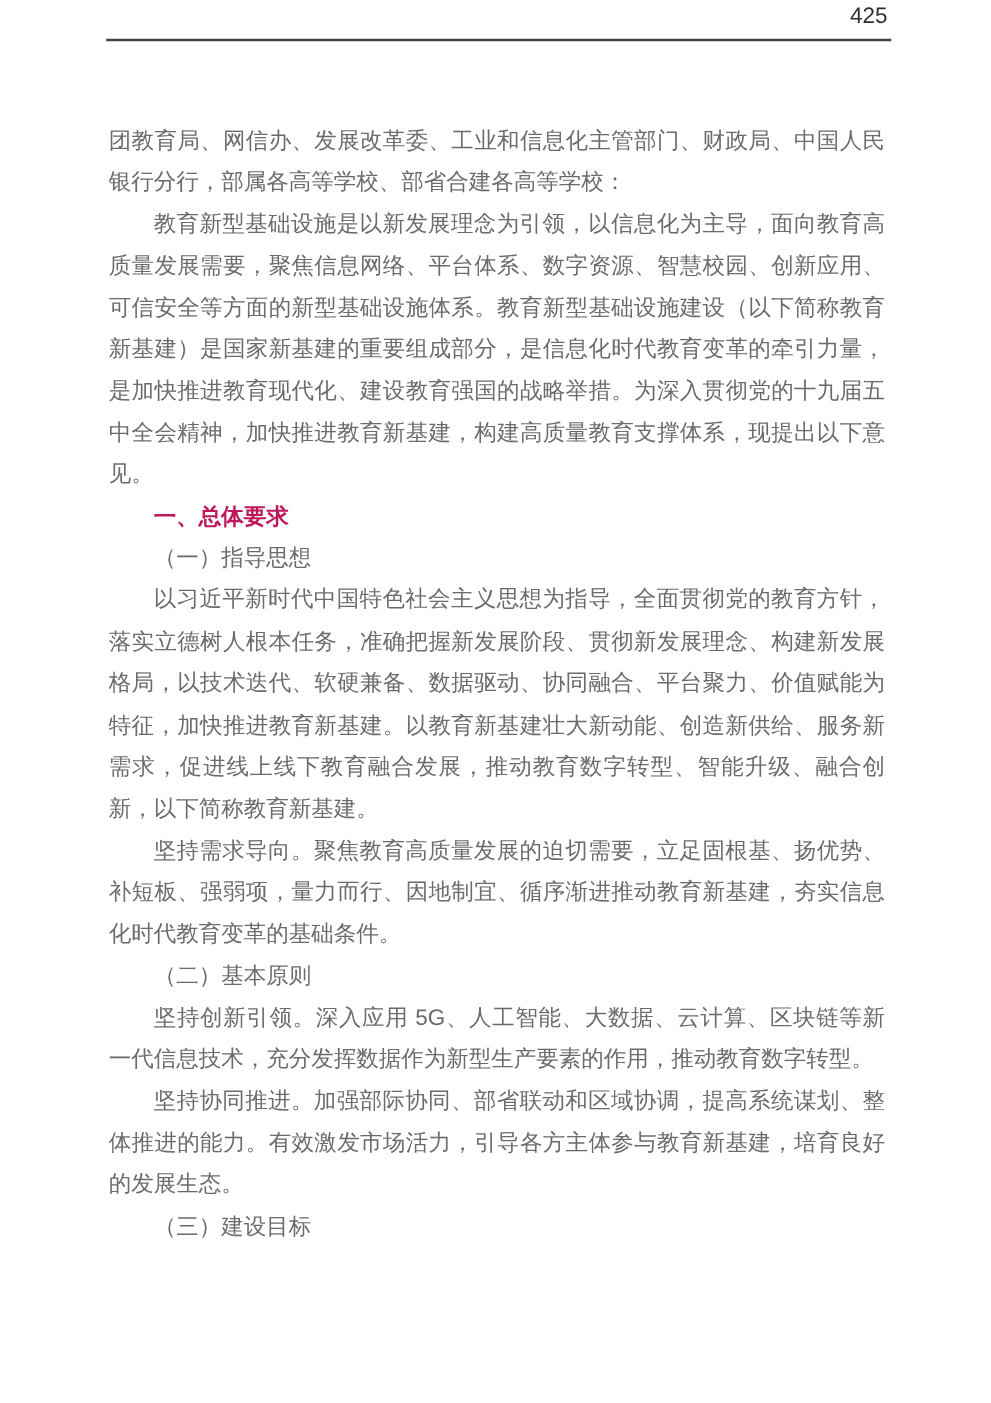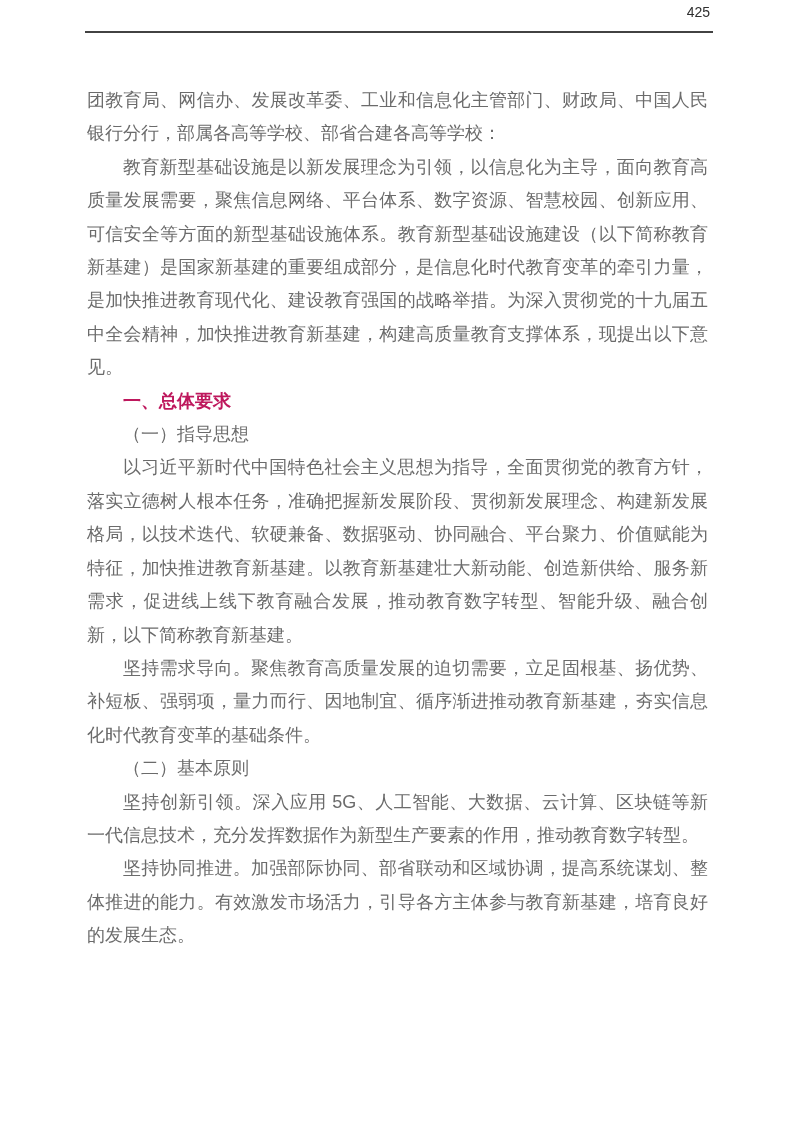--- a/index.html
+++ b/index.html
@@ -12,35 +12,35 @@
     width: 793px;
     height: 1122px;
     background: #ffffff;
     overflow: hidden;
     font-family: "Liberation Sans", sans-serif;
   }
   .page-number {
     position: absolute;
     top: 3px;
     right: 83px;
-    font-size: 14px;
+    font-size: 18px;
     line-height: 18px;
     color: #2f2f2f;
   }
   .header-rule {
     position: absolute;
     top: 31px;
     left: 85px;
     width: 628px;
     height: 2px;
     background: #424242;
   }
   .content {
     position: absolute;
-    top: 84px;
+    top: 96px;
     left: 87px;
     width: 621px;
   }
   .content p {
     margin: 0;
     font-size: 18px;
     line-height: 33.4px;
     color: #6b6b6b;
     text-align: justify;
     word-break: break-all;
@@ -73,14 +73,15 @@
 
       <p class="plain indent">坚持需求导向。聚焦教育高质量发展的迫切需要，立足固根基、扬优势、补短板、强弱项，量力而行、因地制宜、循序渐进推动教育新基建，夯实信息化时代教育变革的基础条件。</p>
 
       <p class="plain indent">（二）基本原则</p>
 
       <p class="plain indent">坚持创新引领。深入应用 5G、人工智能、大数据、云计算、区块链等新一代信息技术，充分发挥数据作为新型生产要素的作用，推动教育数字转型。</p>
 
       <p class="plain indent">坚持协同推进。加强部际协同、部省联动和区域协调，提高系统谋划、整体推进的能力。有效激发市场活力，引导各方主体参与教育新基建，培育良好的发展生态。</p>
 
 
+      <p class="plain indent">（三）建设目标</p>
     </div>
 </div>
 
 </body></html>

